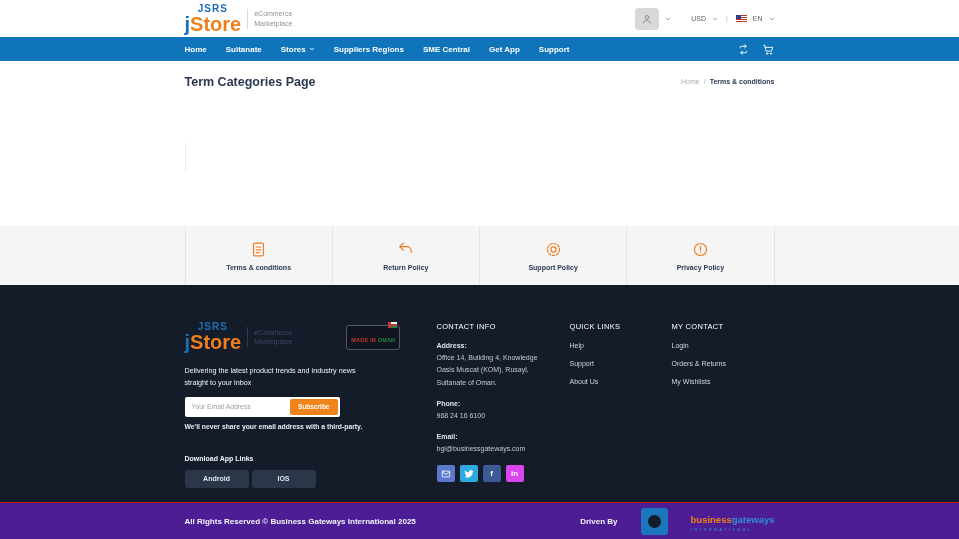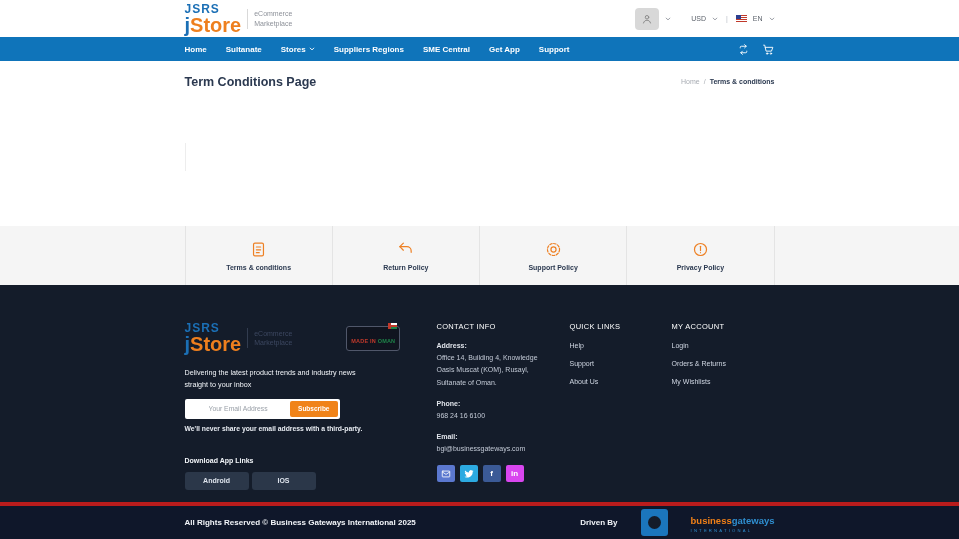--- a/index.html
+++ b/index.html
@@ -11,21 +11,21 @@
     -webkit-font-smoothing: antialiased;
   }
   .container { width: 590px; margin: 0 auto; position: relative; }
 
   
   .topbar { height: 37px; background: #fff; }
   .topbar .container { display: flex; align-items: center; height: 100%; }
 
   .logo { display: flex; align-items: center; gap: 6px; }
   .logo-text { line-height: 1; }
-  .logo-jsrs { display:block; color: #1b6fb5; font-weight: bold; font-size: 12px; letter-spacing: 1px; text-transform: uppercase; text-align: left; }
+  .logo-jsrs { display:block; color: #1b6fb5; font-weight: bold; font-size: 10px; letter-spacing: 1px; text-transform: uppercase; text-align: center; }
   .logo-jstore { display:block; font-size: 20px; font-weight: bold; }
   .logo-jstore .lj { color: #1b6fb5; }
   .logo-jstore .ls { color: #ee7f1e; }
   .logo-div { width: 1px; height: 20px; background: #d9d9d9; }
   .logo-tag { font-size: 7px; color: #8d9199; line-height: 1.35; }
   .footer .logo-tag { color: #3c4760; }
 
   .searchwrap { display: flex; align-items: center; height: 26px; border: 1px solid #d4d4d4; border-radius: 4px; width: 256px; margin-left: 86px; padding: 2px; background:#fff; }
   .searchwrap input { border: 0; outline: none; flex: 1; font-size: 7px; color: #444; padding-left: 6px; font-family: inherit; }
   .searchwrap input::placeholder { color: #9aa0a8; }
@@ -74,21 +74,21 @@
   .flogo-row { display: flex; align-items: center; gap: 6px; }
   .badge-oman { margin-left: 48px; border: 1px solid #50576a; border-radius: 3px; background: #10141f; padding: 2px 4px 3px; position: relative; }
   .badge-oman .btxt { font-size: 5.5px; font-weight: bold; letter-spacing: .2px; white-space: nowrap; }
   .badge-oman .b-red { color: #c0392b; }
   .badge-oman .b-green { color: #1e8449; }
   .flag-om { position: absolute; top: -4px; right: 2px; width: 9px; height: 6px; background: linear-gradient(#fff 0 2px, #c0392b 2px 4px, #1e8449 4px 6px); }
   .flag-om::after { content:""; position:absolute; left:0; top:0; width:3px; height:6px; background:#c0392b; }
 
   .nl-tagline { margin-top: 13px; width: 172px; font-size: 7.2px; font-weight: normal; color: #f2f5f9; line-height: 1.65; }
   .nl-box { margin-top: 8px; width: 155px; height: 20px; background: #fff; border-radius: 2px; display: flex; align-items: center; padding: 2px; }
-  .nl-box input { flex: 1; border: 0; outline: none; font-size: 6.8px; color: #555; padding-left: 22px; min-width: 0; font-family: inherit; }
+  .nl-box input { flex: 1; border: 0; outline: none; font-size: 6.8px; color: #555; padding-left: 5px; min-width: 0; font-family: inherit; }
   .nl-box input::placeholder { color: #9aa0a8; }
   .subscribe-btn { background: #f08319; border: 0; color: #fff; font-size: 6.5px; font-weight: bold; height: 16px; padding: 0 8px; border-radius: 2px; cursor: pointer; font-family: inherit; }
   .nl-disc { margin-top: 6px; font-size: 6.8px; font-weight: bold; color: #e8ecf2; }
 
   .dl-label { margin-top: 25px; font-size: 7px; font-weight: bold; color: #f2f5f9; }
   .dl-row { margin-top: 8px; display: flex; gap: 3px; }
   .app-btn { width: 64px; height: 18px; background: #2b3749; border: 0; border-radius: 3px; color: #dfe5ee; font-size: 7px; font-weight: bold; cursor: pointer; font-family: inherit; }
 
   .fhead { font-size: 7.5px; font-weight: normal; letter-spacing: .3px; color: #fff; }
   .fgroup { margin-top: 11px; }
@@ -98,21 +98,21 @@
 
   .social-row { margin-top: 10px; display: flex; gap: 5px; }
   .social { width: 18px; height: 17px; border-radius: 2px; display: flex; align-items: center; justify-content: center; color: #fff; cursor: pointer; font-size: 8px; font-weight: bold; }
   .social.mail { background: #5b78cf; }
   .social.twitter { background: #2caae1; }
   .social.facebook { background: #3b5a96; }
   .social.linkedin { background: #d946ef; }
   .social .glyph { font-size: 8px; font-weight: bold; line-height: 1; }
 
   
-  .bottombar { height: 37px; background: #0f172a; border-top: 4px solid #b91c1c; }
+  .bottombar { height: 37px; background: #4c1d95; border-top: 1px solid #b91c1c; }
   .bottombar .container { display: flex; align-items: center; height: 100%; }
   .copyright { font-size: 8px; font-weight: bold; color: #f2f5f9; }
   .driven { margin-left: auto; display: flex; align-items: center; gap: 23px; }
   .driven-label { font-size: 8px; font-weight: bold; color: #f2f5f9; }
   .bg-logo { width: 27px; height: 27px; background: #1b76bd; border-radius: 3px; display:flex; align-items:center; justify-content:center; }
   .bg-logo::after { content: ""; width: 13px; height: 13px; border-radius: 50%; background: #141c2a; display:block; }
   .bg-word { line-height: 1; }
   .bg-word .w1 { color: #f08018; font-size: 9.5px; font-weight: bold; }
   .bg-word .w2 { color: #2f8fd0; font-size: 9.5px; font-weight: bold; }
   .bg-sub { font-size: 4.2px; letter-spacing: 2.2px; color: #2f8fd0; margin-top: 2px; }
@@ -207,21 +207,21 @@
             <circle cx="9.5" cy="19.5" r="1.3"></circle>
             <circle cx="16.5" cy="19.5" r="1.3"></circle>
           </svg>
       </span>
     </div>
   </div>
 </div>
 
 <div class="main">
   <div class="container">
-    <div class="page-title">Term Conditions Page</div>
+    <div class="page-title">Term Categories Page</div>
     <div class="breadcrumb">
       <span>Home</span>
       <span>/</span>
       <span class="current">Terms &amp; conditions</span>
     </div>
     <div class="ghost-line"></div>
   </div>
 </div>
 
 <div class="strip">
@@ -345,21 +345,21 @@
     </div>
 
     <div class="fcol3">
       <div class="fhead">QUICK LINKS</div>
       <a class="flink">Help</a>
       <a class="flink">Support</a>
       <a class="flink">About Us</a>
     </div>
 
     <div class="fcol4">
-      <div class="fhead">MY ACCOUNT</div>
+      <div class="fhead">MY CONTACT</div>
       <a class="flink">Login</a>
       <a class="flink">Orders &amp; Returns</a>
       <a class="flink">My Wishlists</a>
     </div>
 
   </div>
 </div>
 
 <div class="bottombar">
   <div class="container">

